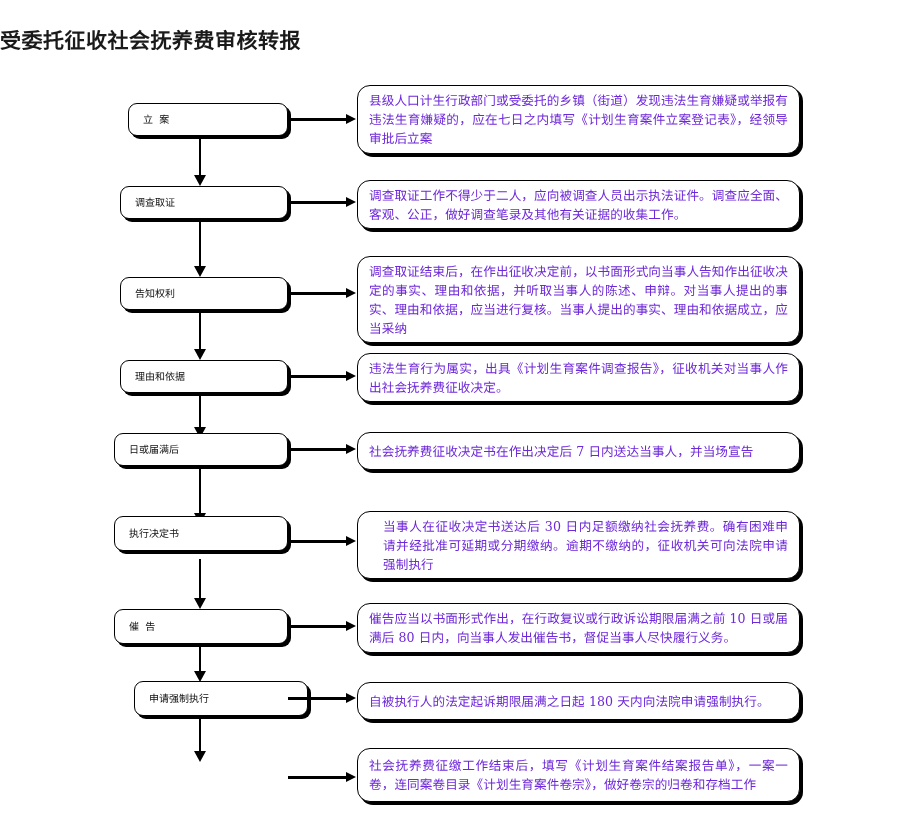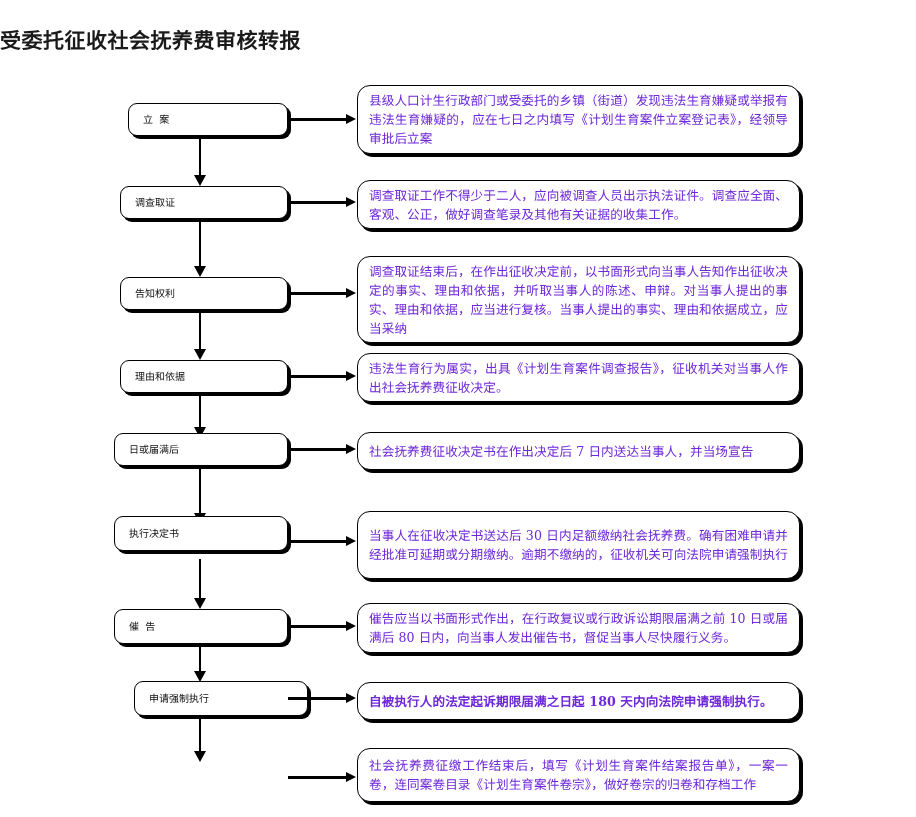--- a/index.html
+++ b/index.html
@@ -200,21 +200,21 @@
     <div class="head" style="top:47px;"></div>
   </div>
 
   <div class="stage-box" style="left:114px; top:516px; width:174px; height:35px;text-align:right;">
     <span class="stage-label">执行决定书</span>
   </div>
   <div class="conn-h" style="left:288px; top:524px; width:68px; height:35px;">
     <div class="line" style="width:58px;"></div>
     <div class="head" style="left:58px;"></div>
   </div>
-  <div class="desc-box" style="left:357px; top:511px; width:443px; height:68px;">
+  <div class="desc-box" style="left:357px; top:511px; width:443px; height:68px;padding-left:14px;">
     <span class="desc-text">当事人在征收决定书送达后 30 日内足额缴纳社会抚养费。确有困难申请并经批准可延期或分期缴纳。逾期不缴纳的，征收机关可向法院申请强制执行</span>
   </div>
   <div class="conn-v" style="left:188px; top:559px; width:24px; height:50px;">
     <div class="line" style="height:39px;"></div>
     <div class="head" style="top:39px;"></div>
   </div>
 
   <div class="stage-box" style="left:114px; top:609px; width:174px; height:35px;text-align:center;">
     <span class="stage-label">催  告</span>
   </div>
@@ -230,21 +230,21 @@
     <div class="head" style="top:27px;"></div>
   </div>
 
   <div class="stage-box" style="left:114px; top:681px; width:174px; height:35px;margin-left:20px;">
     <span class="stage-label">申请强制执行</span>
   </div>
   <div class="conn-h" style="left:288px; top:681px; width:68px; height:35px;">
     <div class="line" style="width:58px;"></div>
     <div class="head" style="left:58px;"></div>
   </div>
-  <div class="desc-box" style="left:357px; top:682px; width:443px; height:38px;font-weight:bold;">
+  <div class="desc-box" style="left:357px; top:682px; width:443px; height:38px;">
     <span class="desc-text">自被执行人的法定起诉期限届满之日起 180 天内向法院申请强制执行。</span>
   </div>
   <div class="conn-v" style="left:188px; top:716px; width:24px; height:46px;">
     <div class="line" style="height:35px;"></div>
     <div class="head" style="top:35px;"></div>
   </div>
 
   <div class="conn-h" style="left:288px; top:760px; width:68px; height:35px;">
     <div class="line" style="width:58px;"></div>
     <div class="head" style="left:58px;"></div>

